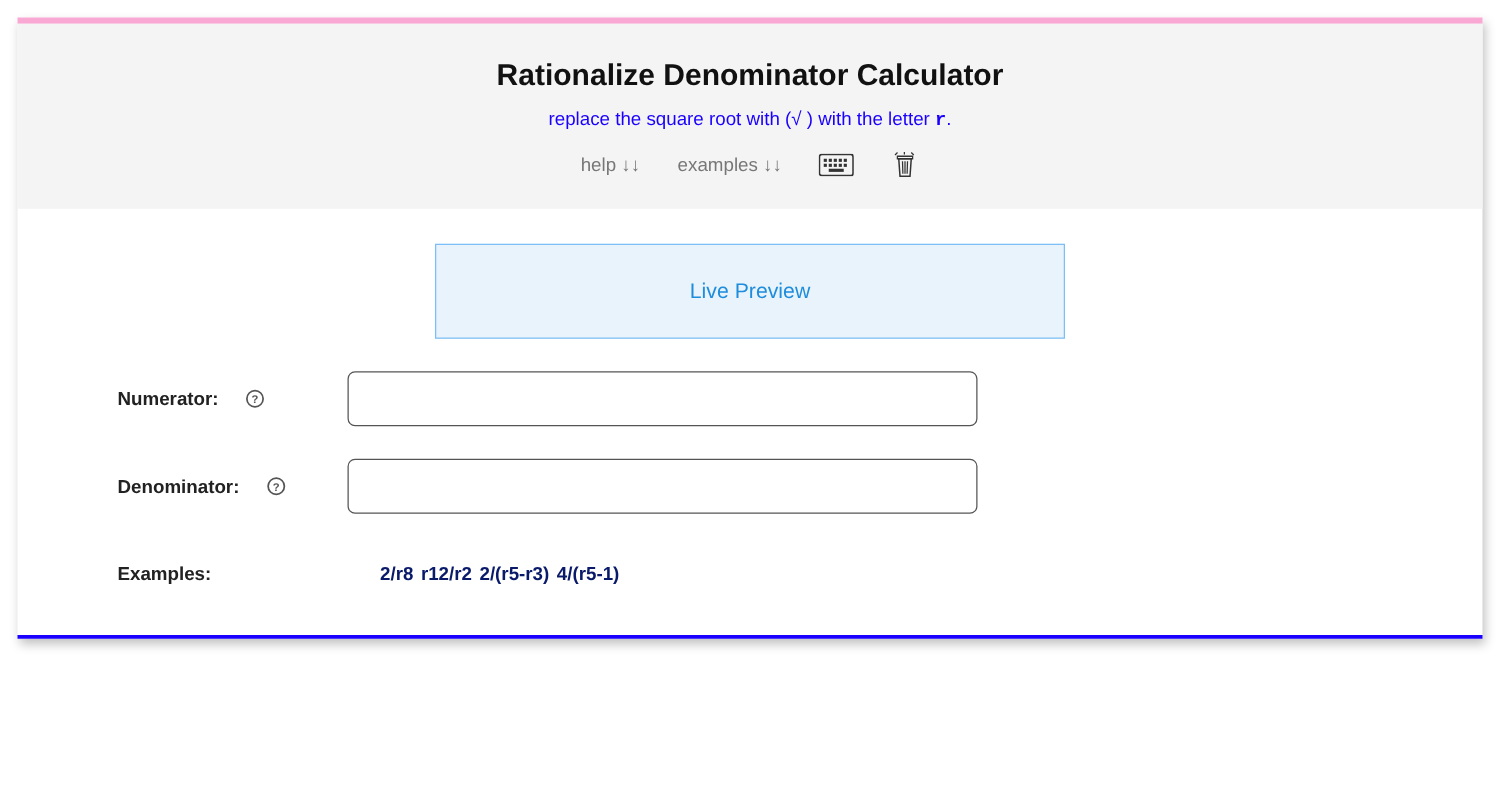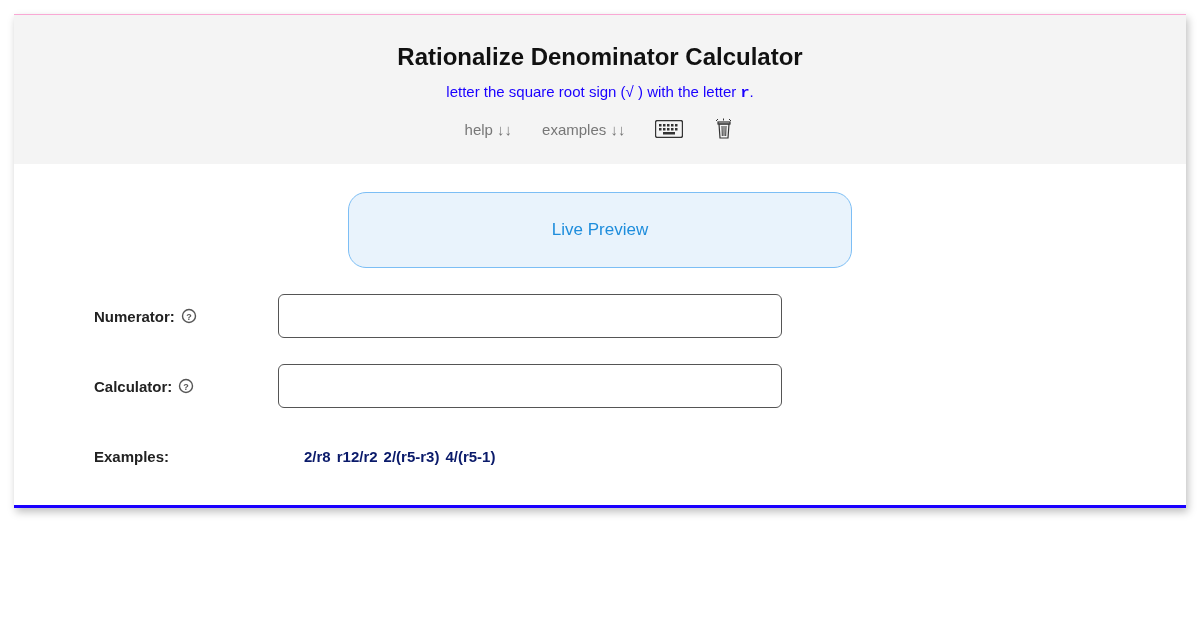--- a/index.html
+++ b/index.html
@@ -8,21 +8,21 @@
       padding: 0;
     }
     body {
       font-family: Arial, Helvetica, sans-serif;
       background: #fff;
       padding: 14px;
     }
     .frame {
       width: 1172px;
       margin: 0 auto;
-      border-top: 1px solid #f9a8d4;
+      border-top: 5px solid #f9a8d4;
       border-bottom: 3px solid #1a00ff;
       box-shadow: 2px 4px 8px rgba(0,0,0,0.25);
       background: #fff;
     }
     .header {
       background: #f4f4f4;
       text-align: center;
       padding: 28px 20px 24px 20px;
     }
     .title {
@@ -60,41 +60,41 @@
       display: block;
     }
     .body {
       padding: 28px 80px 40px 80px;
     }
     .preview {
       width: 504px;
       margin: 0 auto;
       background: #e9f3fc;
       border: 1px solid #7cbef5;
-      border-radius: 18px;
+      border-radius: 0;
       height: 76px;
       display: flex;
       align-items: center;
       justify-content: center;
       color: #1e8ddc;
       font-family: "Comic Sans MS", "Comic Sans", cursive, sans-serif;
       font-size: 17px;
     }
     .row {
       display: flex;
       align-items: center;
       margin-top: 26px;
     }
     .label {
       width: 184px;
       font-weight: bold;
       font-size: 15px;
       display: flex;
       align-items: center;
-      gap: 6px;
+      gap: 21px;
       color: #222;
     }
     .qicon {
       width: 16px;
       height: 16px;
       display: inline-block;
     }
     .textinput {
       width: 504px;
       height: 44px;
@@ -143,21 +143,21 @@
     }
   </style>
 </head>
 <body>
 
 <div class="frame">
 
   <div class="header">
     <div class="title">Rationalize Denominator Calculator</div>
     <div class="subtitle">
-      <span>letter the square root sign (</span><span>√ </span><span>) with the letter </span><span class="mono">r</span><span>.</span>
+      <span>replace the square root with (</span><span>√ </span><span>) with the letter </span><span class="mono">r</span><span>.</span>
     </div>
     <div class="linksrow">
       <span class="textlink">help ↓↓</span>
       <span class="textlink">examples ↓↓</span>
       <span class="iconbox">
         <svg width="28" height="18" viewBox="0 0 28 18">
           <rect x="0.5" y="0.5" width="27" height="17" rx="2" fill="none" stroke="#333" stroke-width="1.4"></rect>
           <rect x="4" y="4" width="2.5" height="2.5" fill="#333"></rect>
           <rect x="8" y="4" width="2.5" height="2.5" fill="#333"></rect>
           <rect x="12" y="4" width="2.5" height="2.5" fill="#333"></rect>
@@ -200,21 +200,21 @@
             <circle cx="8" cy="8" r="6.5" fill="none" stroke="#555" stroke-width="1.4"></circle>
             <text x="8" y="11.5" text-anchor="middle" font-size="9" font-family="Arial" fill="#555" font-weight="bold">?</text>
           </svg>
         </span>
       </div>
       <input type="text" class="textinput" value="" style="">
     </div>
 
     <div class="row">
       <div class="label">
-        <span>Calculator:</span>
+        <span>Denominator:</span>
         <span class="qicon">
           <svg width="16" height="16" viewBox="0 0 16 16">
             <circle cx="8" cy="8" r="6.5" fill="none" stroke="#555" stroke-width="1.4"></circle>
             <text x="8" y="11.5" text-anchor="middle" font-size="9" font-family="Arial" fill="#555" font-weight="bold">?</text>
           </svg>
         </span>
       </div>
       <input type="text" class="textinput" value="" style="">
     </div>
 

